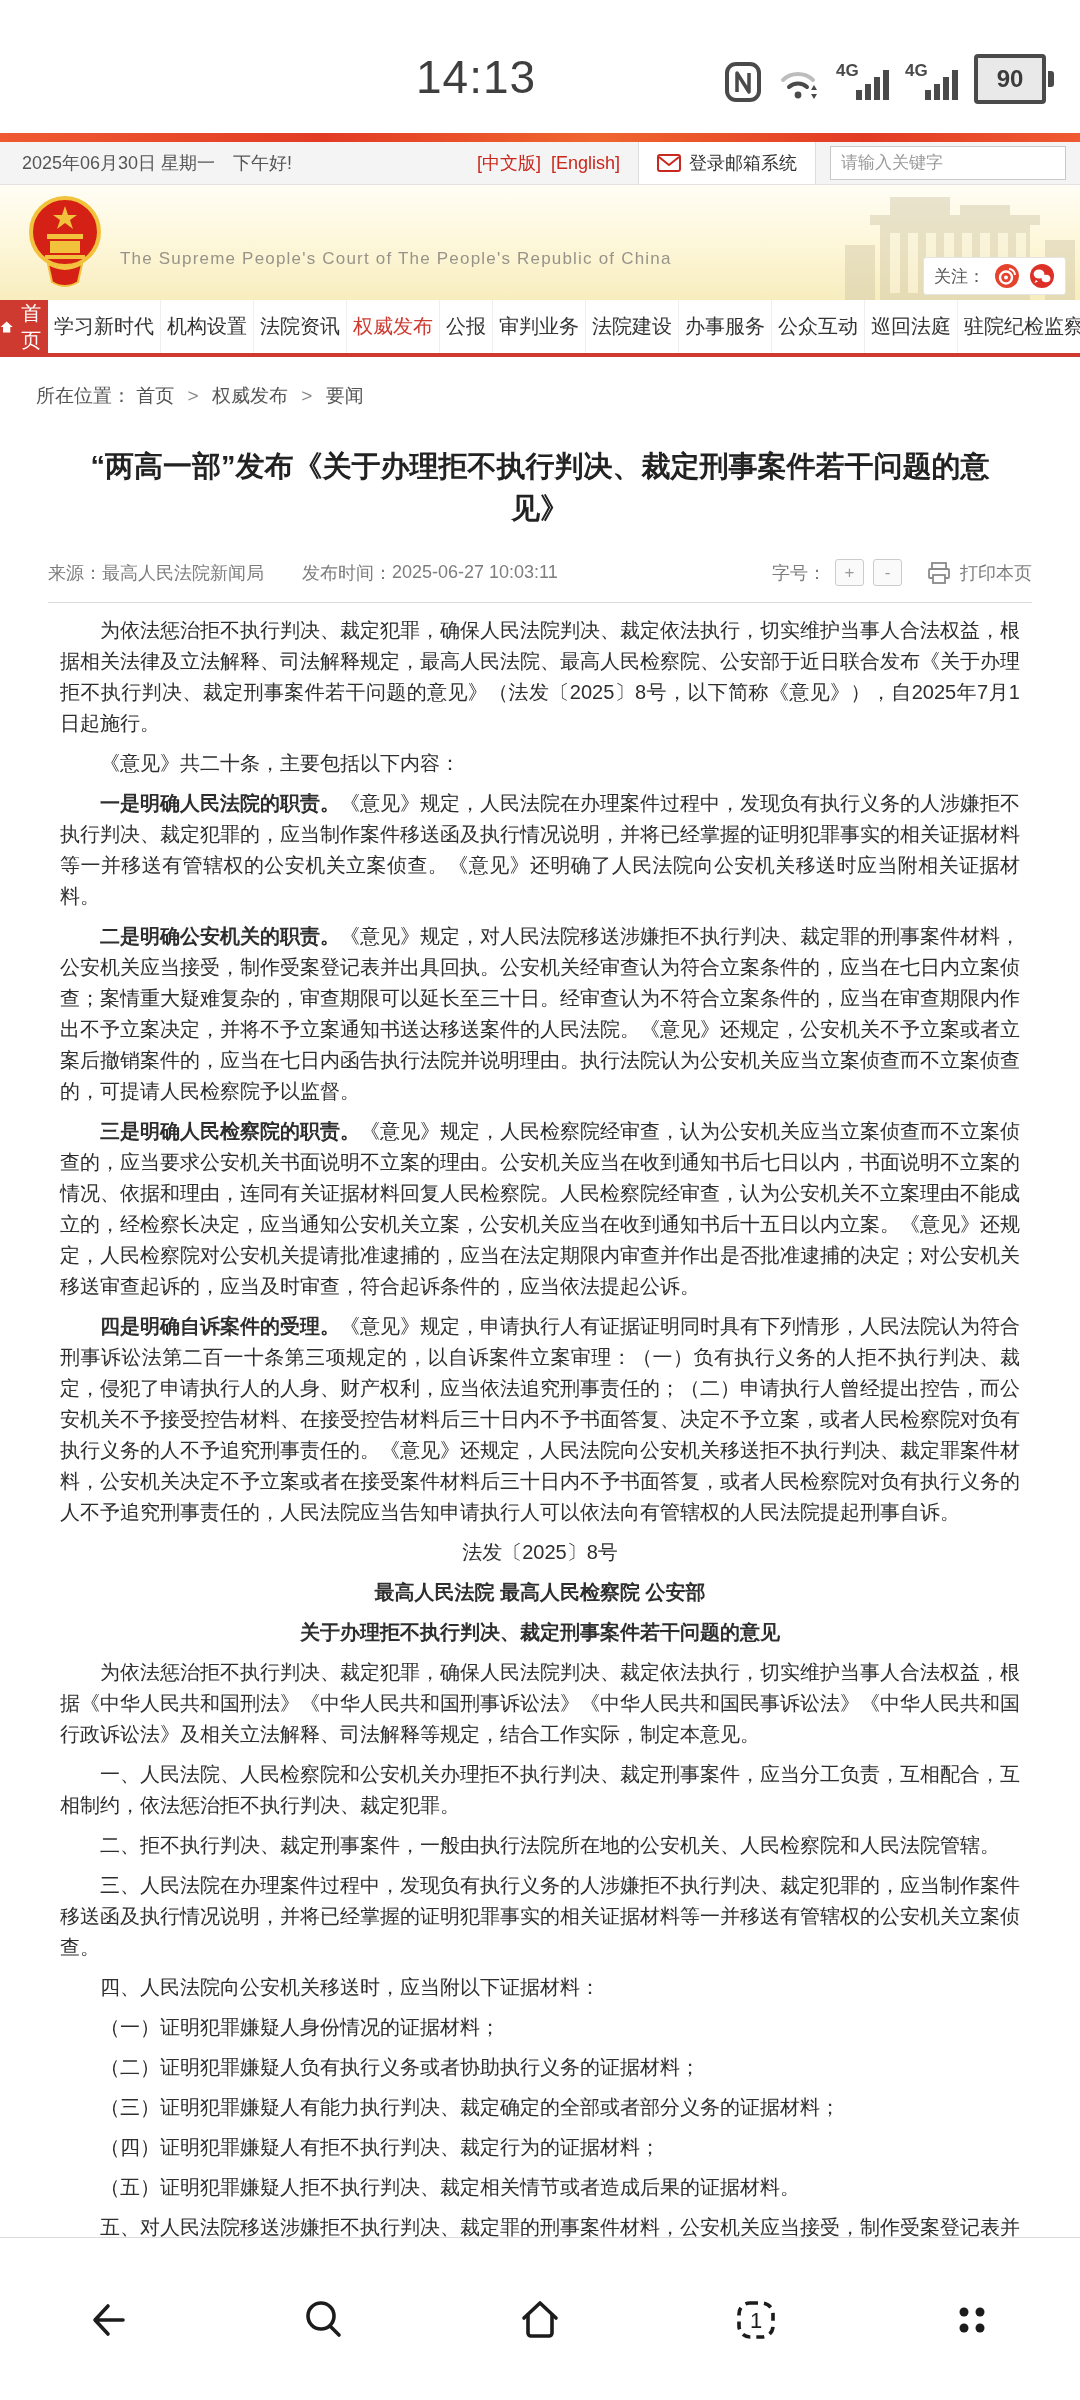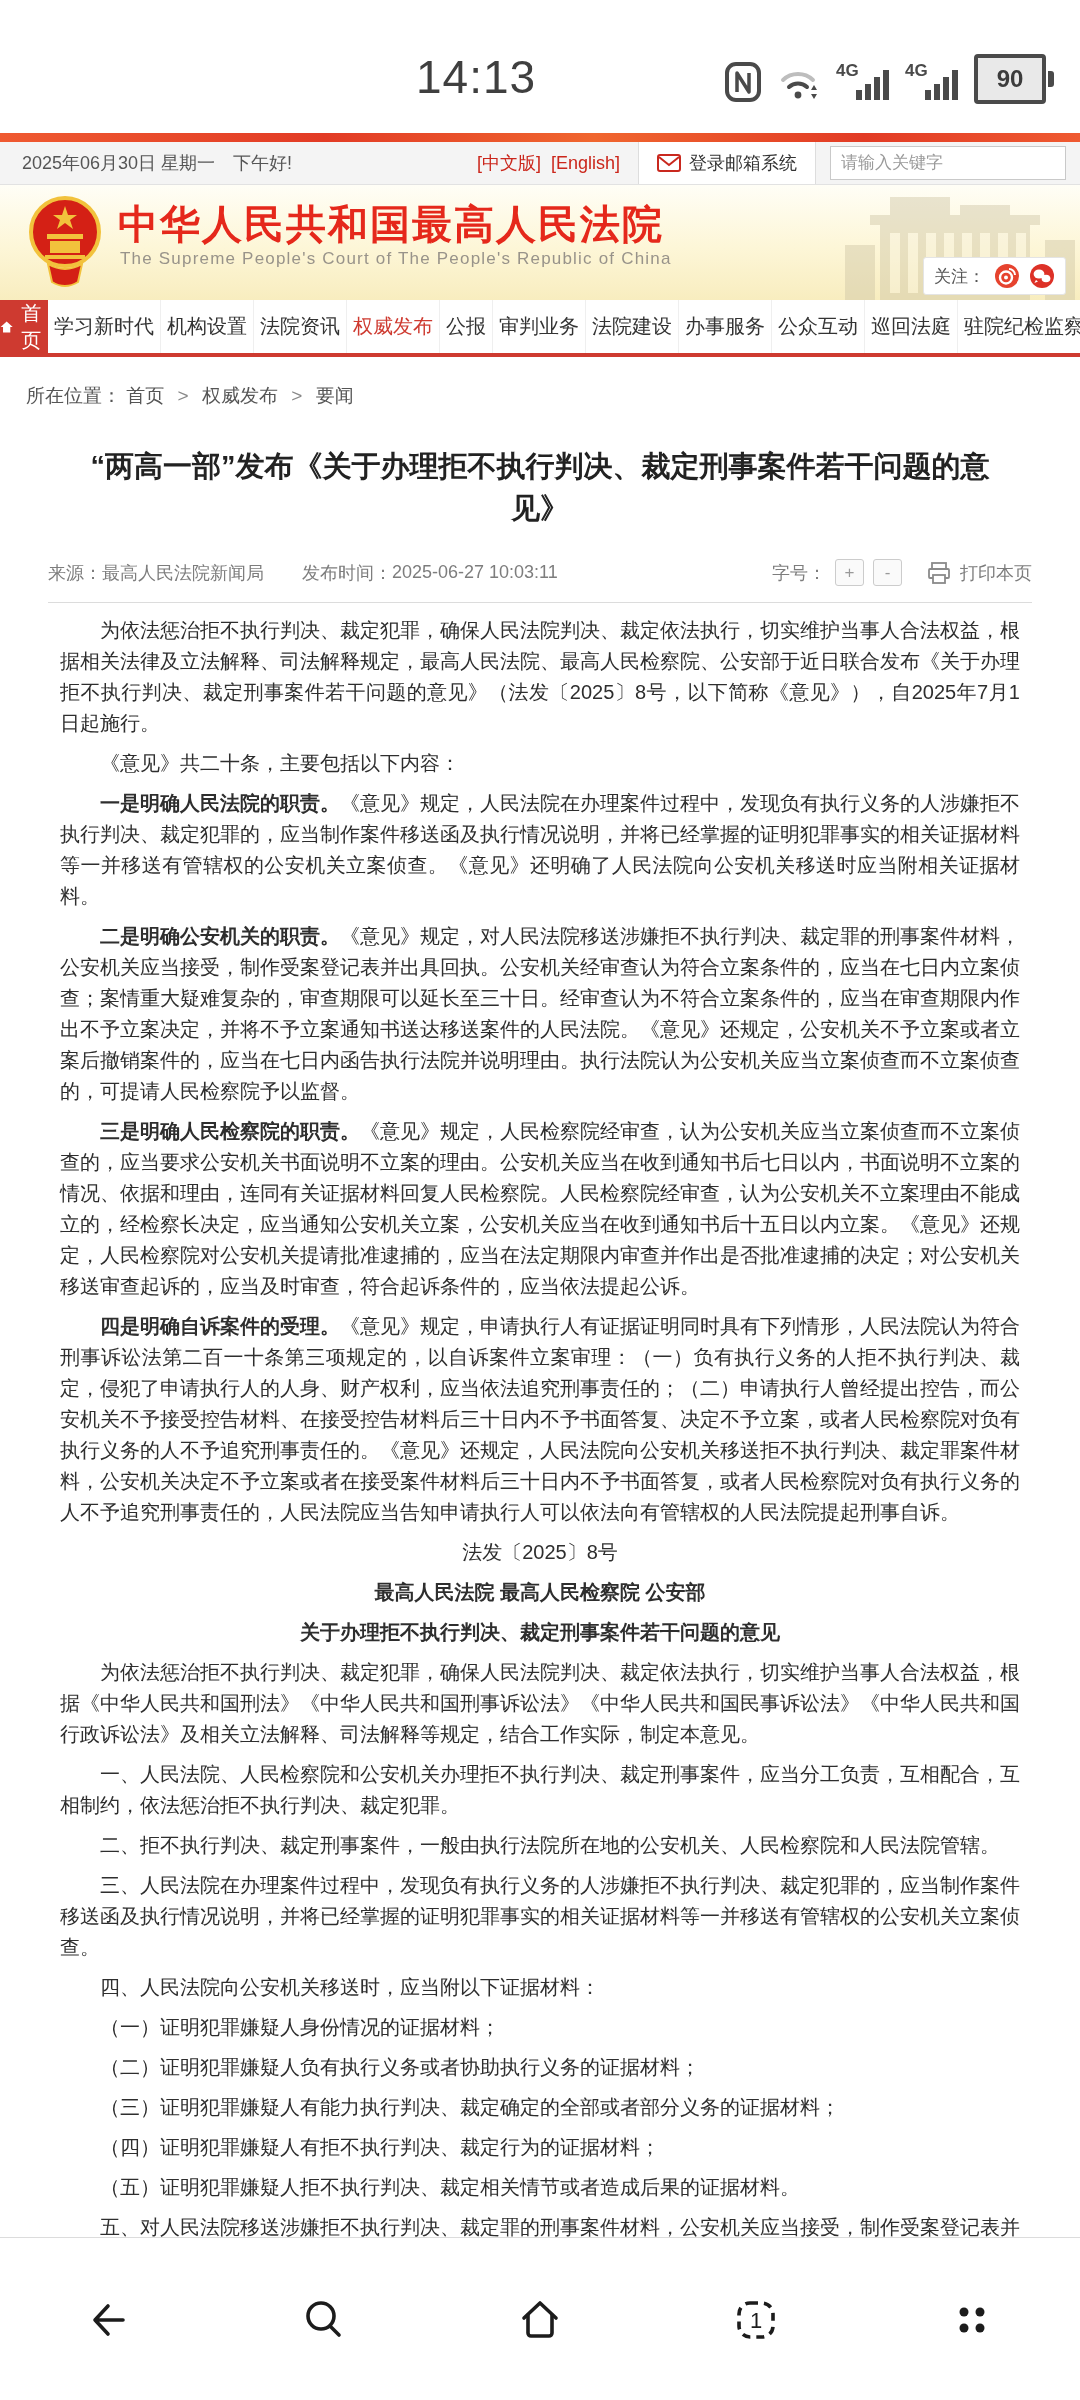--- a/index.html
+++ b/index.html
@@ -39,21 +39,21 @@
   .site-sub{position:absolute;left:120px;top:64px;font-size:17px;color:#98938a;letter-spacing:1.2px;}
   .follow-box{position:absolute;right:14px;bottom:5px;background:#fff;border:1px solid #e4e4e4;border-radius:3px;
     display:flex;align-items:center;gap:9px;padding:5px 10px;font-size:17px;color:#555;margin-left:48px;}
   
   .nav{display:flex;height:53px;border-bottom:4px solid #ce3a30;background:#fff;align-items:stretch;font-size:20px;}
   .nav-home{background:#ce3a30;color:#fff;width:112px;display:flex;align-items:center;justify-content:center;gap:8px;cursor:pointer;}
   .nav-item{flex:1 1 auto;display:flex;align-items:center;justify-content:center;border-right:1px solid #efefef;
     color:#333;white-space:nowrap;padding:0 6px;cursor:pointer;}
   .nav-item.active{color:#ce3a30;}
   
-  .breadcrumb{margin:26px 0 0 26px;font-size:19px;color:#555;}
+  .breadcrumb{margin:26px 0 0 36px;font-size:19px;color:#555;}
   .breadcrumb .sep{margin:0 8px;color:#888;}
   
   .article{padding:0 48px;}
   .art-title{text-align:center;font-size:29px;font-weight:bold;color:#222;margin:36px 40px 0;line-height:42px;}
   .meta{display:flex;align-items:center;margin-top:30px;font-size:18px;color:#7d7d7d;}
   .meta .gap{width:38px;}
   .meta-right{margin-left:auto;display:flex;align-items:center;gap:9px;color:#7d7d7d;justify-content:flex-end;}
   .fs-btn{width:27px;height:25px;border:1px solid #ccc;background:#fafafa;color:#999;display:flex;
     align-items:center;justify-content:center;font-size:17px;border-radius:3px;cursor:pointer;}
   .divider{border:none;border-top:1px solid #dcdcdc;margin:16px 0 12px;}
@@ -157,21 +157,20 @@
       </g>
     </svg>
     <svg class="emblem" width="74" height="96" viewBox="0 0 74 96">
       <circle cx="37" cy="38" r="34" fill="#d42015" stroke="#f2c23c" stroke-width="4"></circle>
       <polygon points="37,12 40,21 49,21 42,26 45,35 37,29 29,35 32,26 25,21 34,21" fill="#f2c23c"></polygon>
       <rect x="19" y="40" width="36" height="5" fill="#f2c23c"></rect>
       <rect x="22" y="47" width="30" height="12" fill="#f2c23c"></rect>
       <rect x="17" y="61" width="40" height="4" fill="#f2c23c"></rect>
       <path d="M20 70 Q37 80 54 70 L50 88 Q37 96 24 88 Z" fill="#d42015" stroke="#f2c23c" stroke-width="2"></path>
     </svg>
-    <div class="site-title">中华人民共和国最高人民法院</div>
     <div class="site-sub">The Supreme People's Court of The People's Republic of China</div>
     <div class="follow-box">
       <span>关注：</span>
       <svg width="26" height="26" viewBox="0 0 26 26">
         <circle cx="13" cy="13" r="12" fill="#e6432e"></circle>
         <circle cx="12" cy="14.5" r="6" fill="none" stroke="#fff" stroke-width="2.4"></circle>
         <circle cx="12" cy="14.5" r="2" fill="#fff"></circle>
         <path d="M15 6 a6 6 0 0 1 6 6" fill="none" stroke="#fff" stroke-width="2"></path>
       </svg>
       <svg width="26" height="26" viewBox="0 0 26 26">

